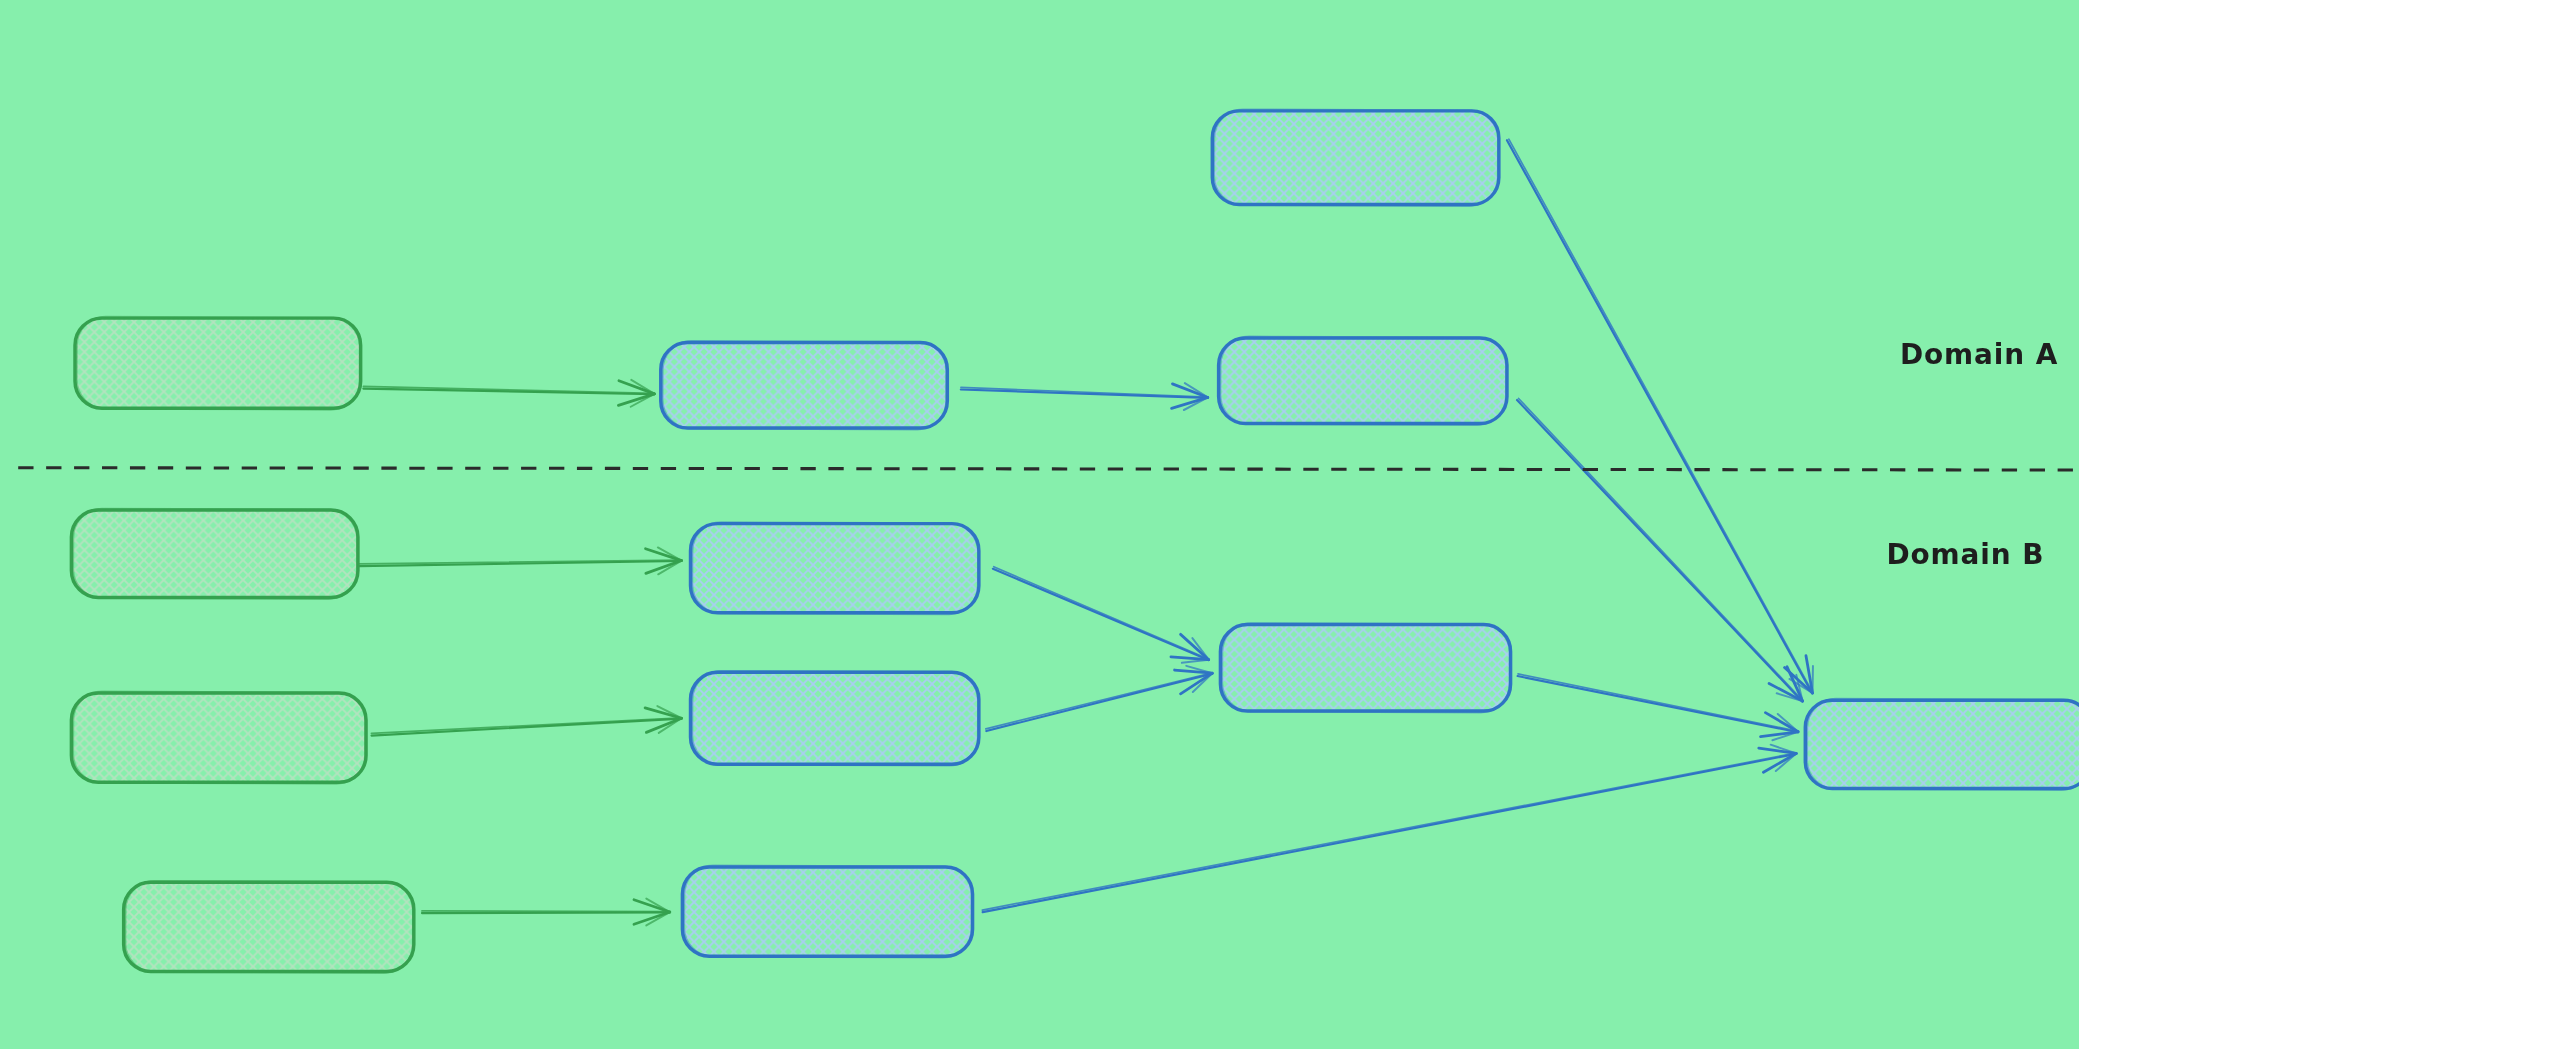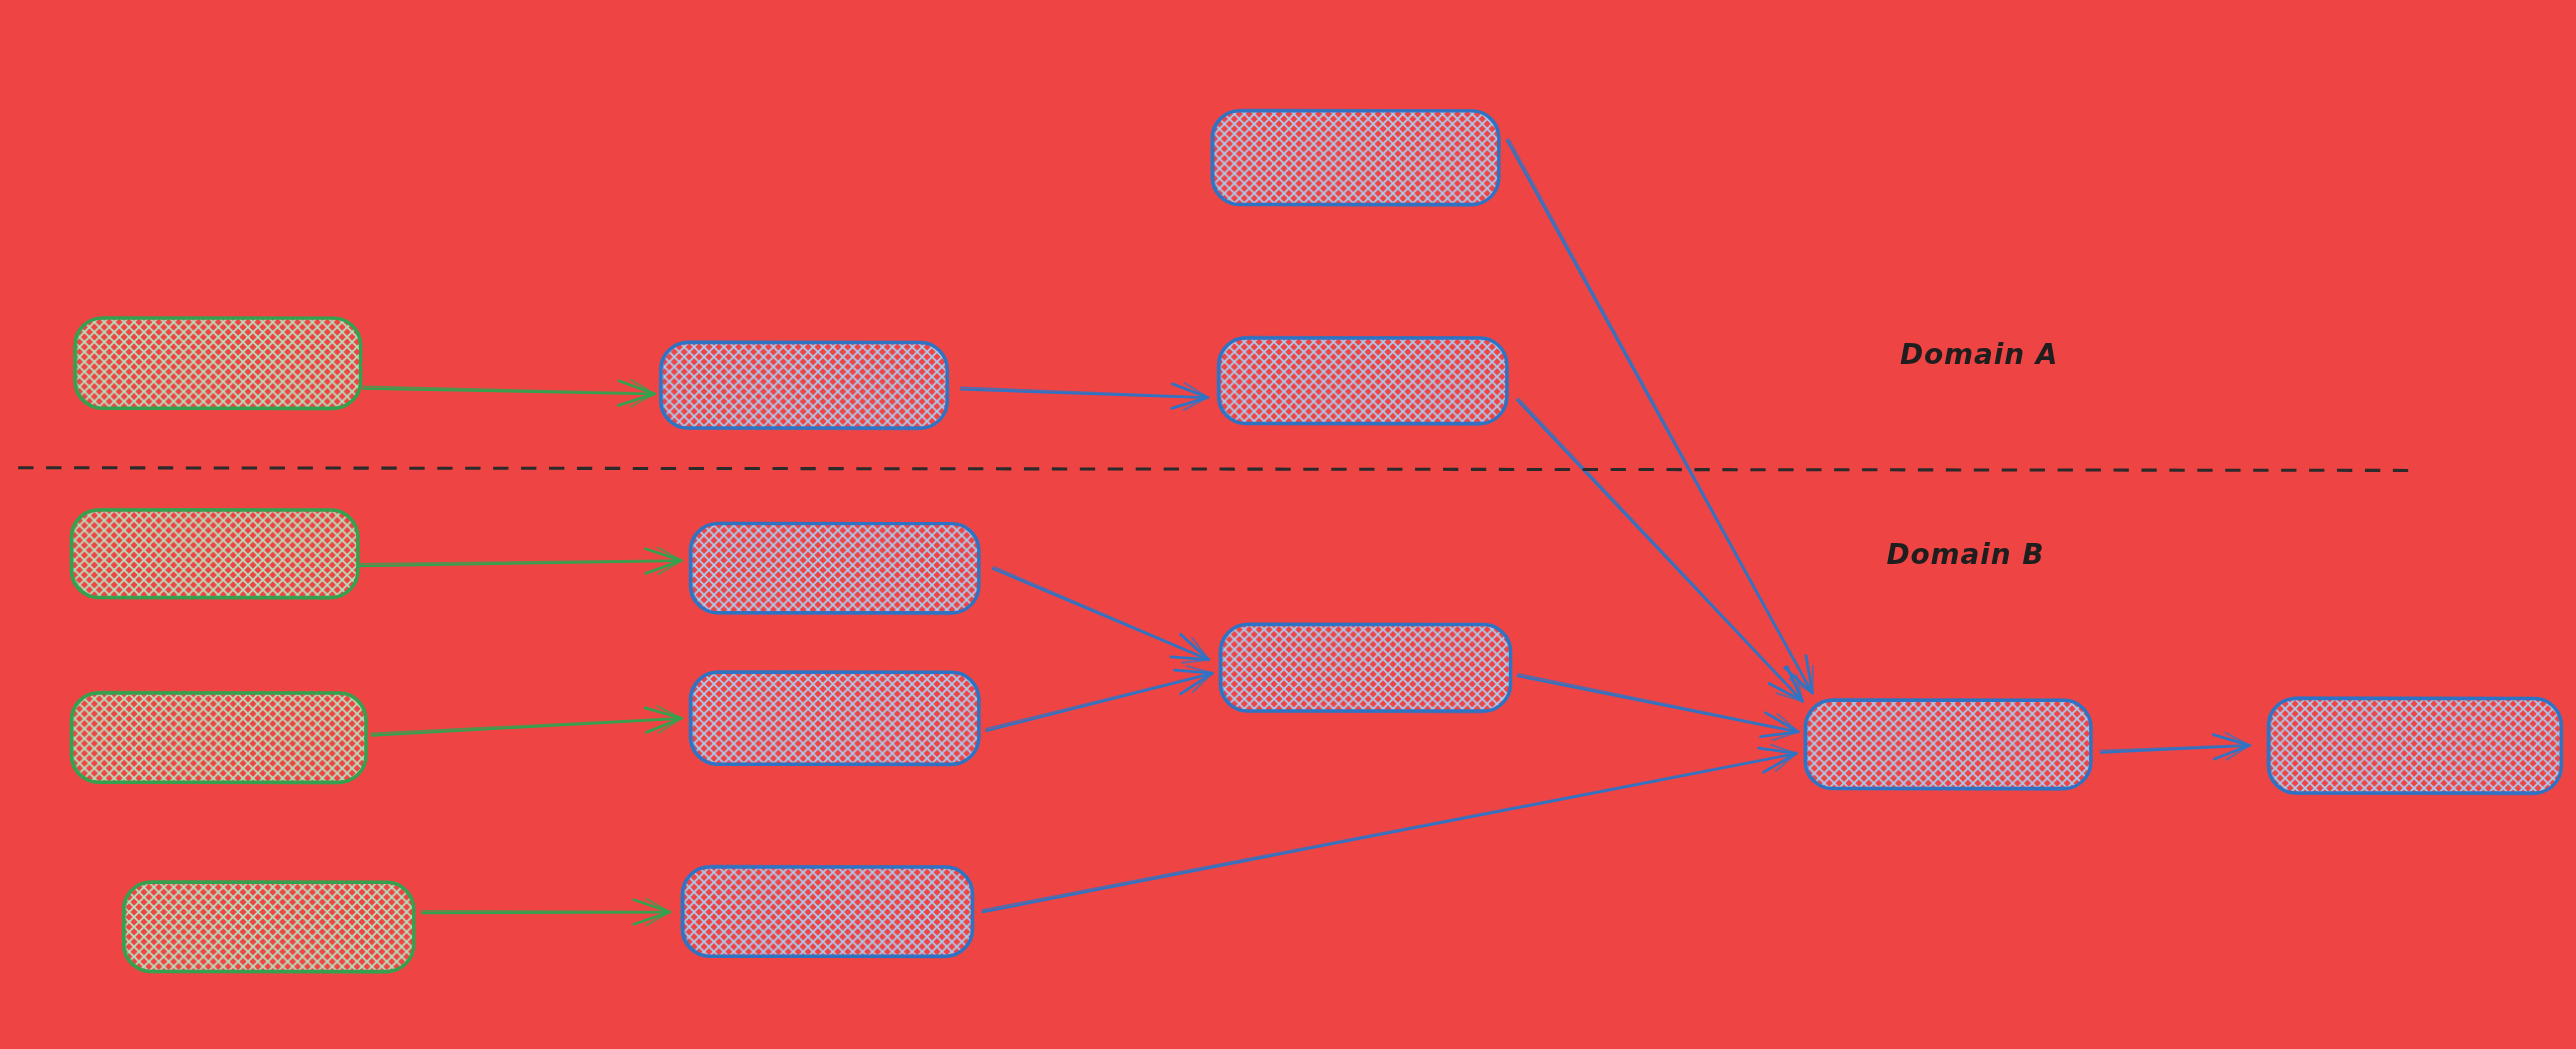--- a/index.html
+++ b/index.html
@@ -2,25 +2,24 @@
 <html style="font-size:14.4px"><head>
 <meta charset="utf-8">
 <style>
   html, body {
     margin: 0;
     padding: 0;
     background: #ffffff;
   }
   .stage {
     position: relative;
-    width: 2576px;
+    width: 2079px;
     height: 1049px;
-    background: #ef4444;
+    background: #86efac;
     overflow: hidden;
-    font-style: italic;
   }
   svg {
     display: block;
   }
   .region-label {
     font-family: "DejaVu Sans", sans-serif;
     font-size: 31px;
     font-weight: 600;
     letter-spacing: 1px;
     fill: #1e1e1e;

